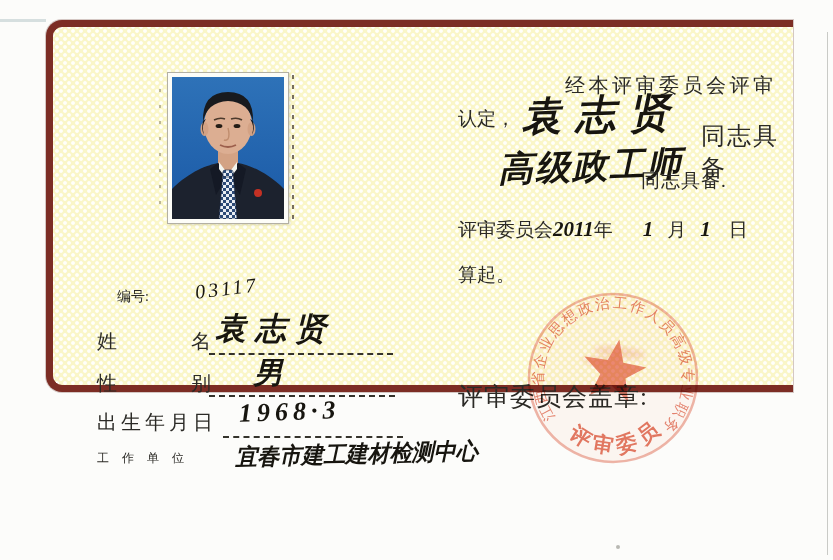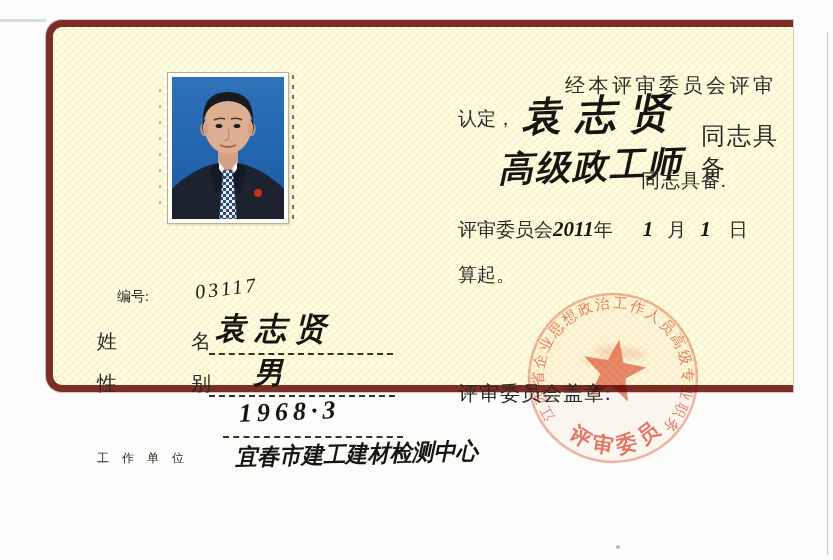--- a/index.html
+++ b/index.html
@@ -73,21 +73,21 @@
   .f-birth    { left:44px;  top:382px; font-size:20px; letter-spacing:4px; }
   .hw-birth   { left:186px; top:370px; font-size:26px; letter-spacing:5px;
                 transform:rotate(-2deg); font-weight:bold; }
   .dash-3     { left:170px; top:409px; width:180px; border-bottom:2px dashed #35332c; }
   .f-work     { left:44px;  top:423px; font-size:12px; letter-spacing:13px; }
   .hw-work    { left:182px; top:415px; font-size:23px; font-weight:bold;
                 transform:rotate(-1.5deg) scaleX(.96); transform-origin:left center;
                 white-space:nowrap; }
 
   
-  .seal-caption { left:405px; top:353px; font-size:20px; letter-spacing:1px; z-index:1; }
+  .seal-caption { left:405px; top:353px; font-size:25px; letter-spacing:1px; z-index:1; }
   .seal { left:472px; top:263px; width:176px; height:176px;
           transform:rotate(6deg); mix-blend-mode:multiply; opacity:.93; z-index:2; }
   .issue { left:423px; top:427px; font-size:19px; white-space:nowrap; z-index:3; }
   .issue .hw { font-size:21px; font-weight:bold; }
 </style>
 </head>
 <body>
 
 <div class="stage">
 
@@ -164,20 +164,21 @@
     <div class="printed lab-a f-name-a">姓</div>
     <div class="printed lab-a f-name-b">名</div>
     <div class="hw hw-name-l">袁志贤</div>
     <div class="dash-1"></div>
 
     <div class="printed lab-a f-sex-a">性</div>
     <div class="printed lab-a f-sex-b">别</div>
     <div class="hw hw-sex">男</div>
     <div class="dash-2"></div>
 
+    <div class="printed f-birth">出生年月日</div>
     <div class="hw hw-birth">1968·3</div>
     <div class="dash-3"></div>
 
     <div class="printed f-work">工作单位</div>
     <div class="hw hw-work">宜春市建工建材检测中心</div>
 
     <div class="printed seal-caption">评审委员会盖章:</div>
 
     <div class="seal">
       <svg viewBox="0 0 176 176">

